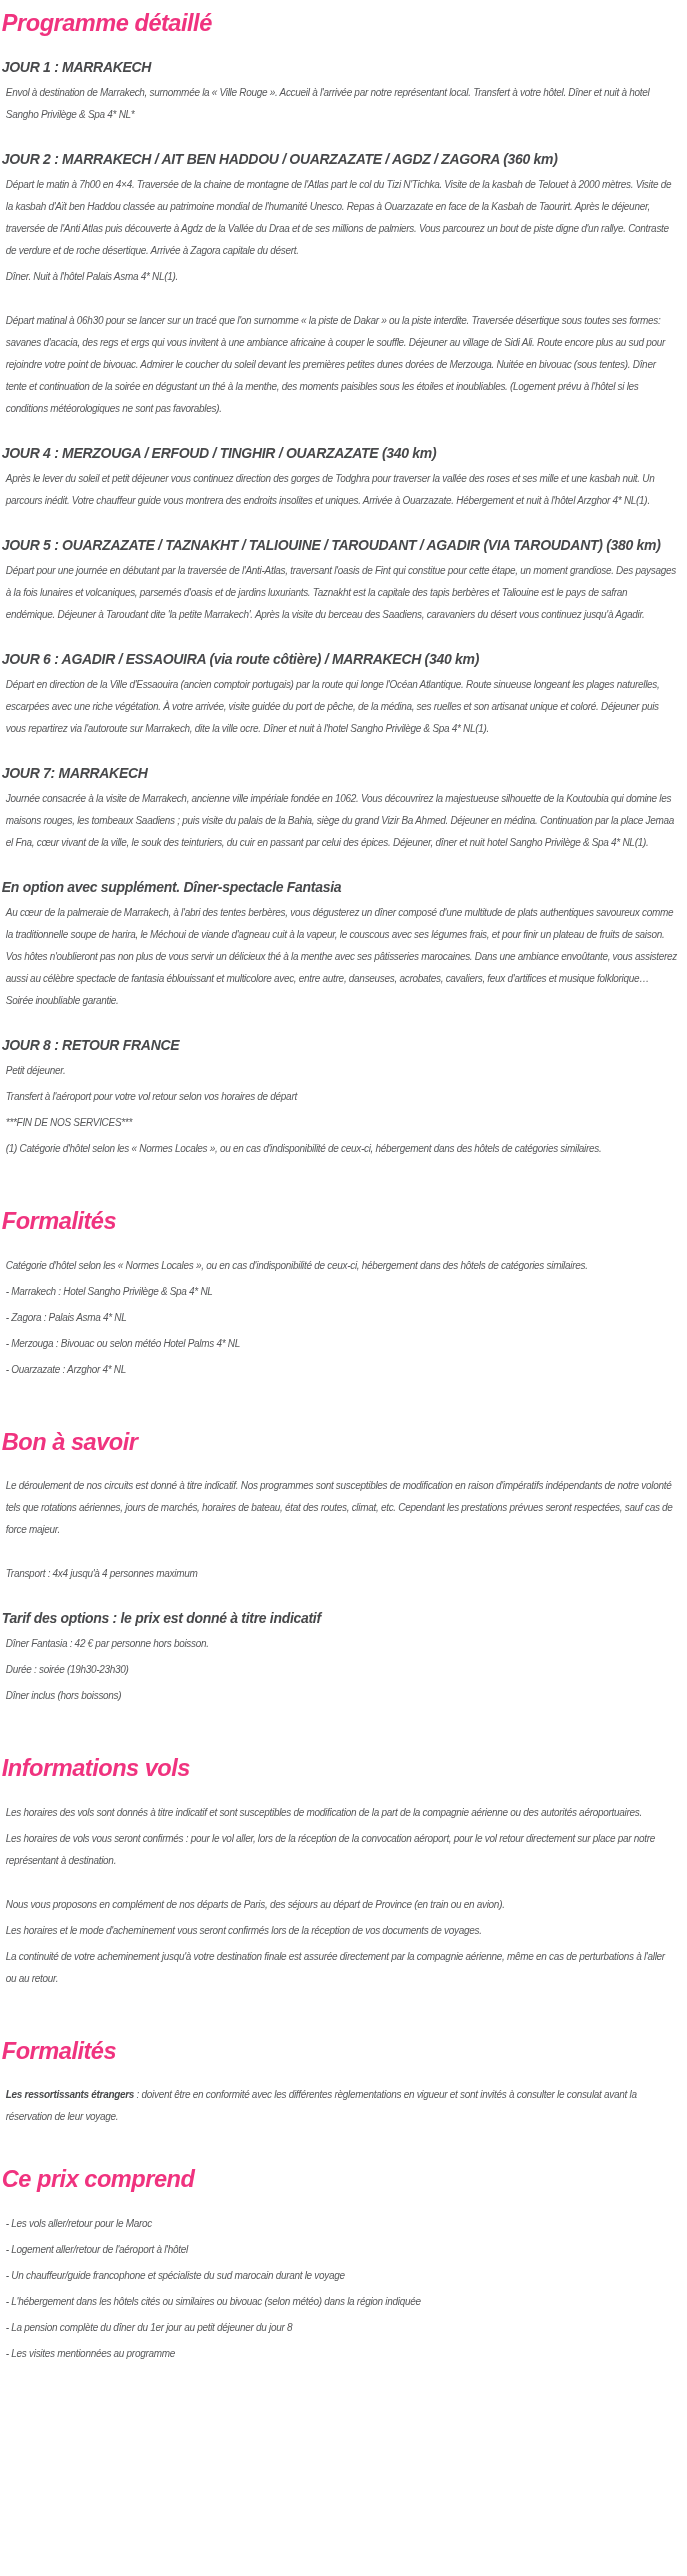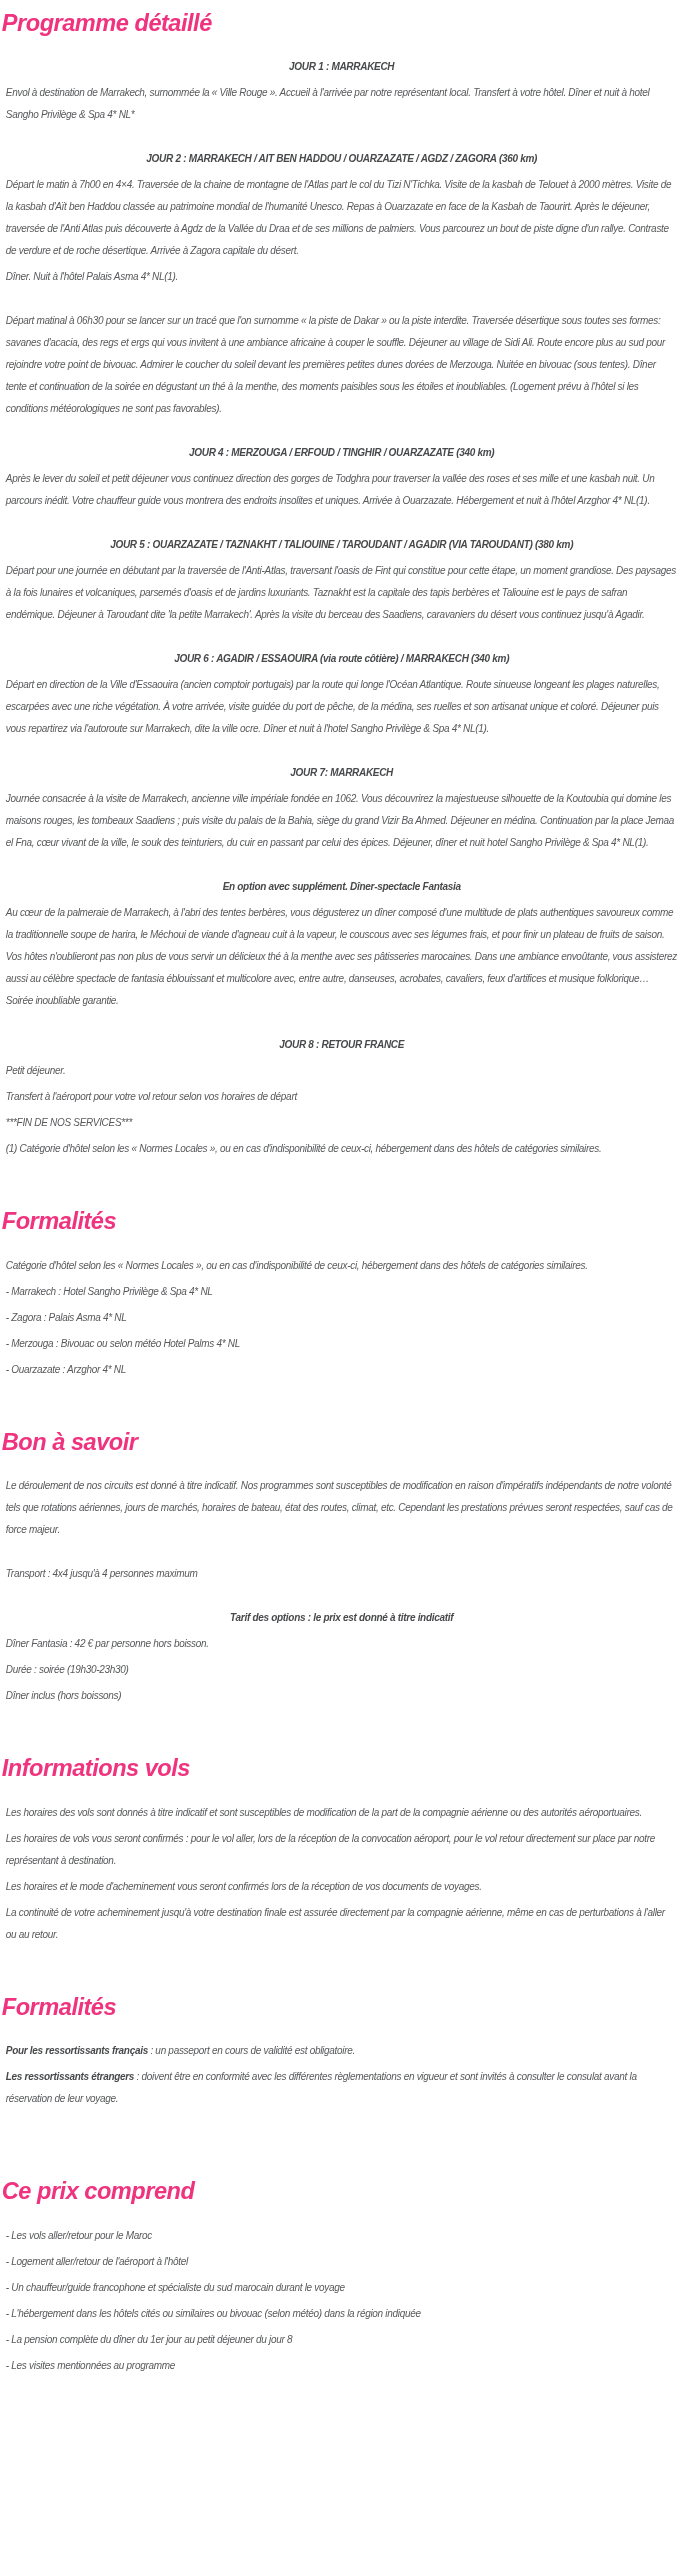--- a/index.html
+++ b/index.html
@@ -19,36 +19,35 @@
 
   .section-title {
     color: var(--accent);
     font-size: 23.6px;
     font-weight: bold;
     line-height: 1.25;
     letter-spacing: -0.5px;
     margin: 47px 0 18px 0;
   }
   .section-title.first { margin-top: 3.6px; }
-  .section-title.xl-gap { margin-top: 67px; }
+  .section-title.xl-gap { margin-top: 37px; }
 
   .body-line {
     margin: 4px;
     font-size: 10px;
     line-height: 22px;
     letter-spacing: -0.3px;
   }
   .day-heading {
     margin: 0;
-    font-size: 10px;
+    font-size: 14px;
     font-weight: bold;
     line-height: 22px;
     letter-spacing: -0.3px;
     color: var(--heading-gray);
-    text-align: center;
   }
   .day { margin-top: 22px; }
   .gap { margin-top: 22px; }
   strong.lead { font-weight: bold; color: var(--heading-gray); }
 </style>
 </head>
 <body>
 
 <main class="page">
 
@@ -118,27 +117,27 @@
     <h2 class="day-heading gap">Tarif des options : le prix est donné à titre indicatif</h2>
     <p class="body-line">Dîner Fantasia : 42 € par personne hors boisson.</p>
     <p class="body-line">Durée : soirée (19h30-23h30)</p>
     <p class="body-line">Dîner inclus (hors boissons)</p>
   </section>
 
   <section>
     <h1 class="section-title">Informations vols</h1>
     <p class="body-line">Les horaires des vols sont donnés à titre indicatif et sont susceptibles de modification de la part de la compagnie aérienne ou des autorités aéroportuaires.</p>
     <p class="body-line">Les horaires de vols vous seront confirmés : pour le vol aller, lors de la réception de la convocation aéroport, pour le vol retour directement sur place par notre représentant à destination.</p>
+    <p class="body-line gap">Nous vous proposons en complément de nos départs de Paris, des séjours au départ de Province (en train ou en avion).</p>
     <p class="body-line">Les horaires et le mode d'acheminement vous seront confirmés lors de la réception de vos documents de voyages.</p>
     <p class="body-line">La continuité de votre acheminement jusqu'à votre destination finale est assurée directement par la compagnie aérienne, même en cas de perturbations à l'aller ou au retour.</p>
   </section>
 
   <section>
     <h1 class="section-title">Formalités</h1>
-    <p class="body-line"><strong class="lead">Pour les ressortissants français</strong><span> : un passeport en cours de validité est obligatoire.</span></p>
     <p class="body-line"><strong class="lead">Les ressortissants étrangers</strong><span> : doivent être en conformité avec les différentes règlementations en vigueur et sont invités à consulter le consulat avant la réservation de leur voyage.</span></p>
   </section>
 
   <section>
     <h1 class="section-title xl-gap">Ce prix comprend</h1>
     <p class="body-line">- Les vols aller/retour pour le Maroc</p>
     <p class="body-line">- Logement aller/retour de l'aéroport à l'hôtel</p>
     <p class="body-line">- Un chauffeur/guide francophone et spécialiste du sud marocain durant le voyage</p>
     <p class="body-line">- L'hébergement dans les hôtels cités ou similaires ou bivouac (selon météo) dans la région indiquée</p>
     <p class="body-line">- La pension complète du dîner du 1er jour au petit déjeuner du jour 8</p>

